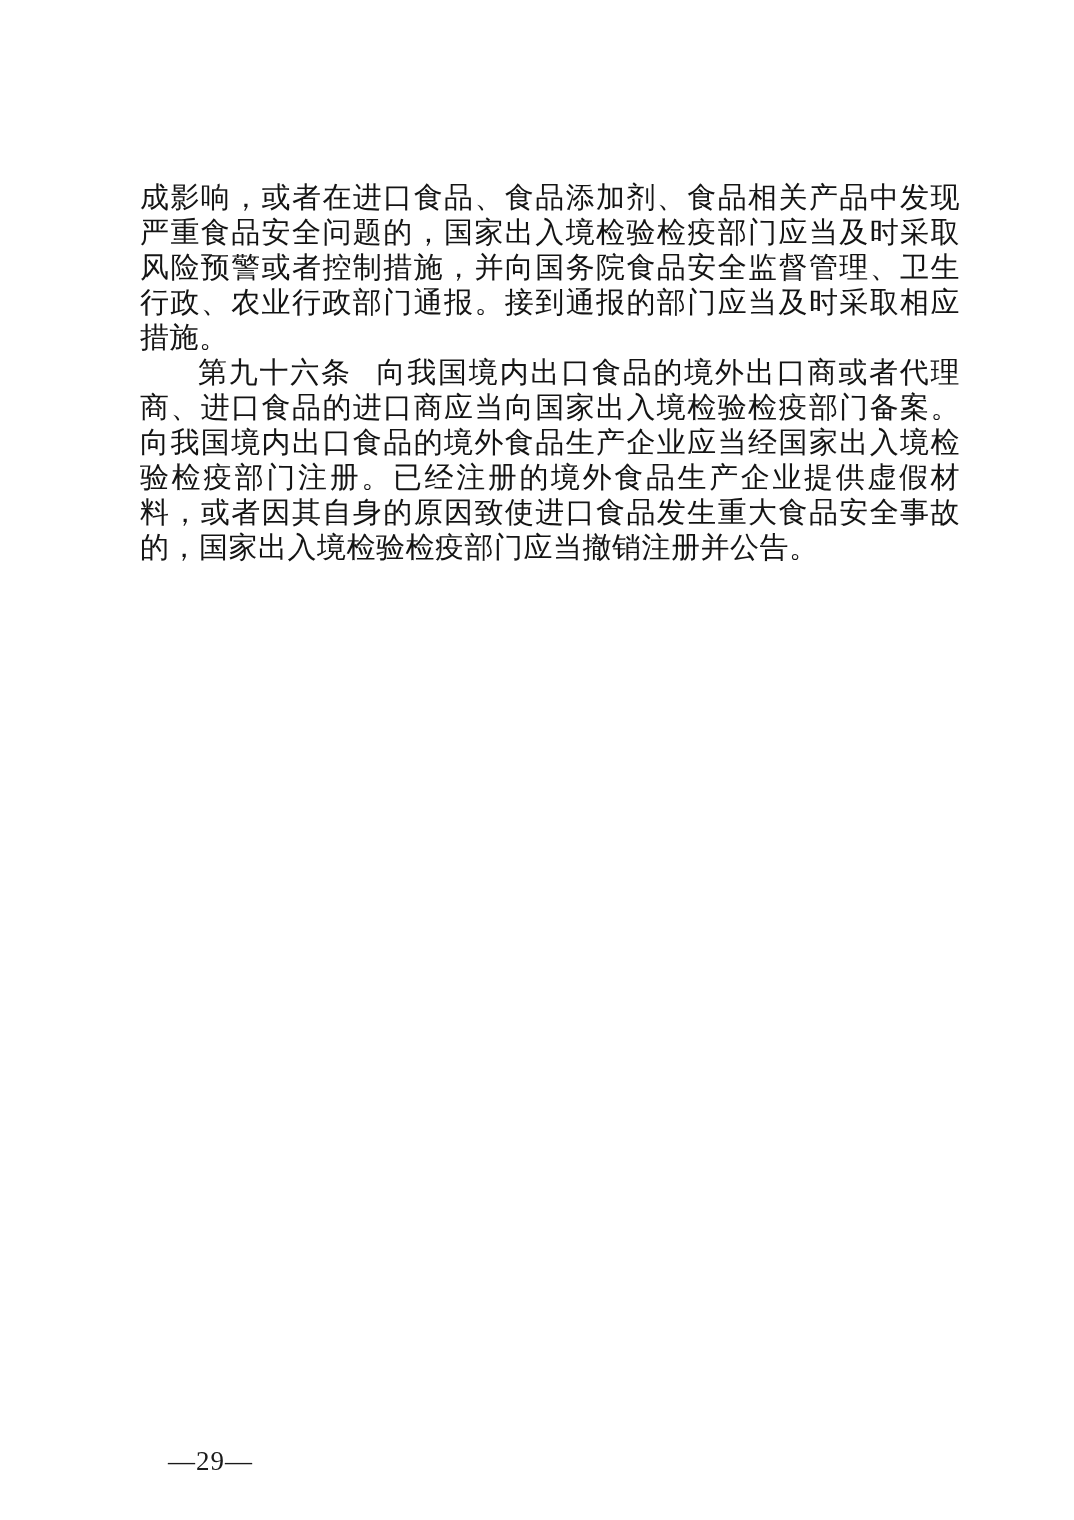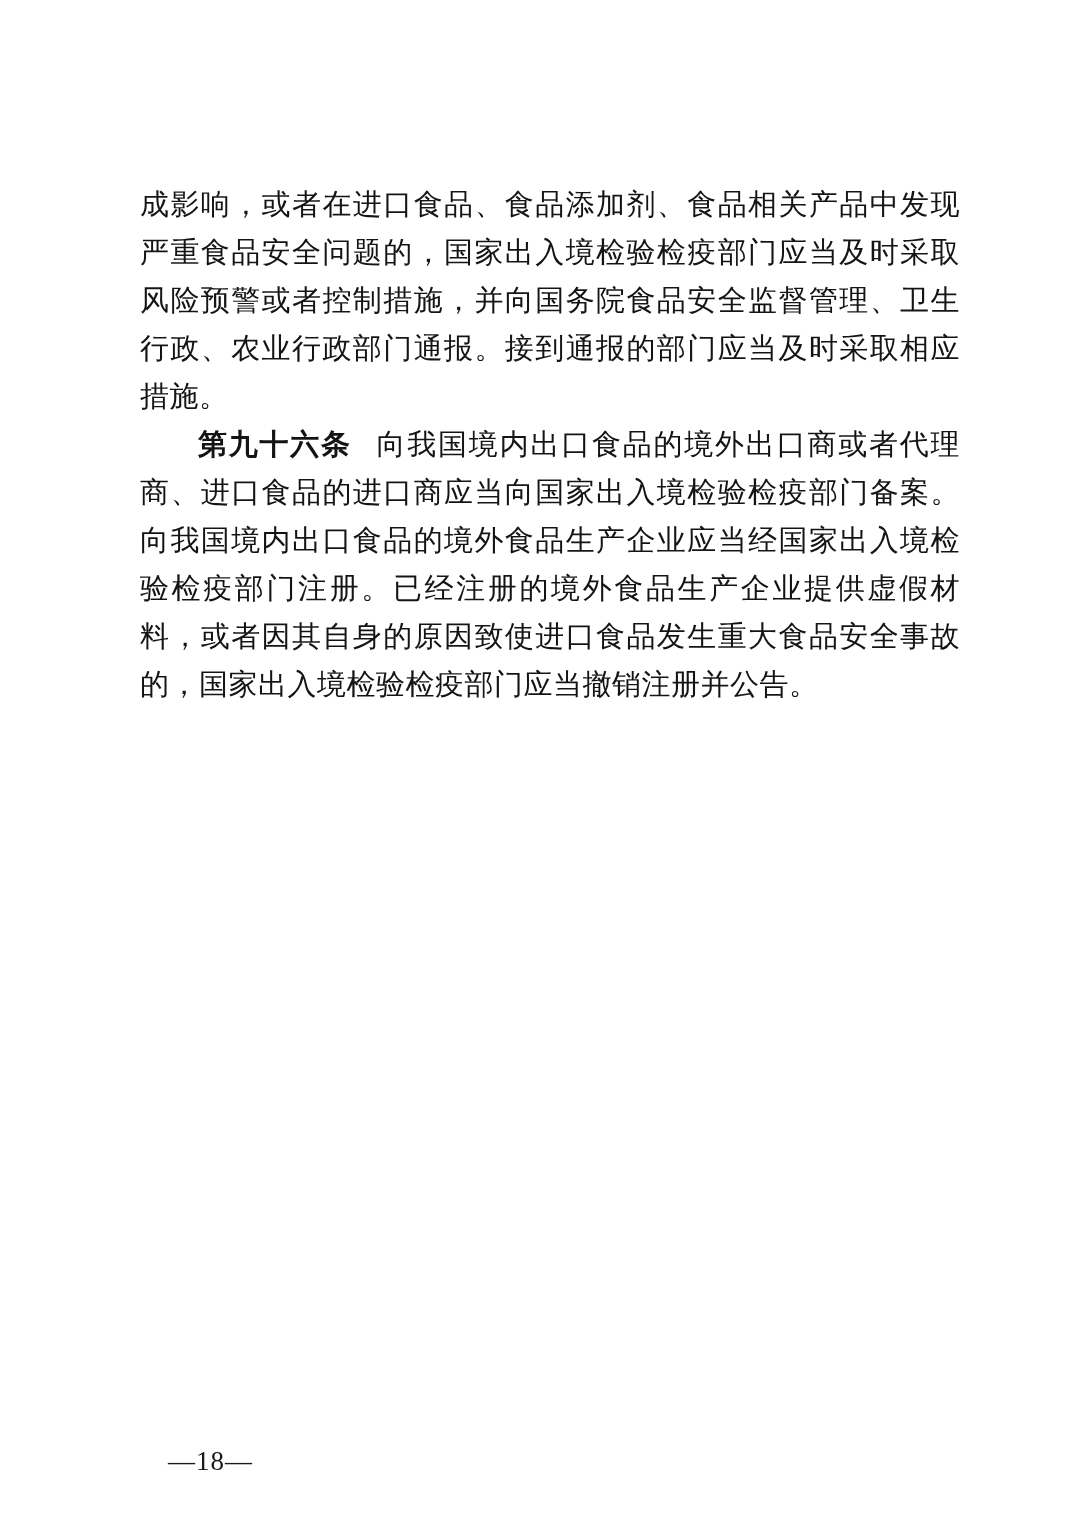--- a/index.html
+++ b/index.html
@@ -19,32 +19,32 @@
   .content {
     position: absolute;
     left: 140px;
     top: 180px;
     width: 820px;
   }
   .para {
     margin: 0;
     padding: 0;
     font-size: 29px;
-    line-height: 48px;
+    line-height: 35px;
     letter-spacing: 0.5px;
     text-align: justify;
     text-justify: inter-ideograph;
     text-indent: 2em;
     word-break: break-all;
   }
   .para.continuation {
     text-indent: 0;
   }
   .article-no {
-    font-weight: 700;
+    font-weight: 400;
     font-family: "Liberation Sans", "DejaVu Sans", sans-serif;
   }
   .article-body {
     margin-left: 0.85em;
   }
   .page-number {
     position: absolute;
     left: 168px;
     top: 1445px;
     font-size: 27px;
@@ -62,15 +62,15 @@
 
     <p class="para continuation"><span>成影响，或者在进口食品、食品添加剂、食品相关产品中发现严重食品安全问题的，国家出入境检验检疫部门应当及时采取风险预警或者控制措施，并向国务院食品安全监督管理、卫生行政、农业行政部门通报。接到通报的部门应当及时采取相应措施。</span></p>
 
 
     <p class="para"><b class="article-no">第九十六条</b><span class="article-body">向我国境内出口食品的境外出口商或者代理商、进口食品的进口商应当向国家出入境检验检疫部门备案。向我国境内出口食品的境外食品生产企业应当经国家出入境检验检疫部门注册。已经注册的境外食品生产企业提供虚假材料，或者因其自身的原因致使进口食品发生重大食品安全事故的，国家出入境检验检疫部门应当撤销注册并公告。</span></p>
 
 
 
   </div>
 
-  <div class="page-number">—18—</div>
+  <div class="page-number">—29—</div>
 
 </div>
 
 </body></html>

